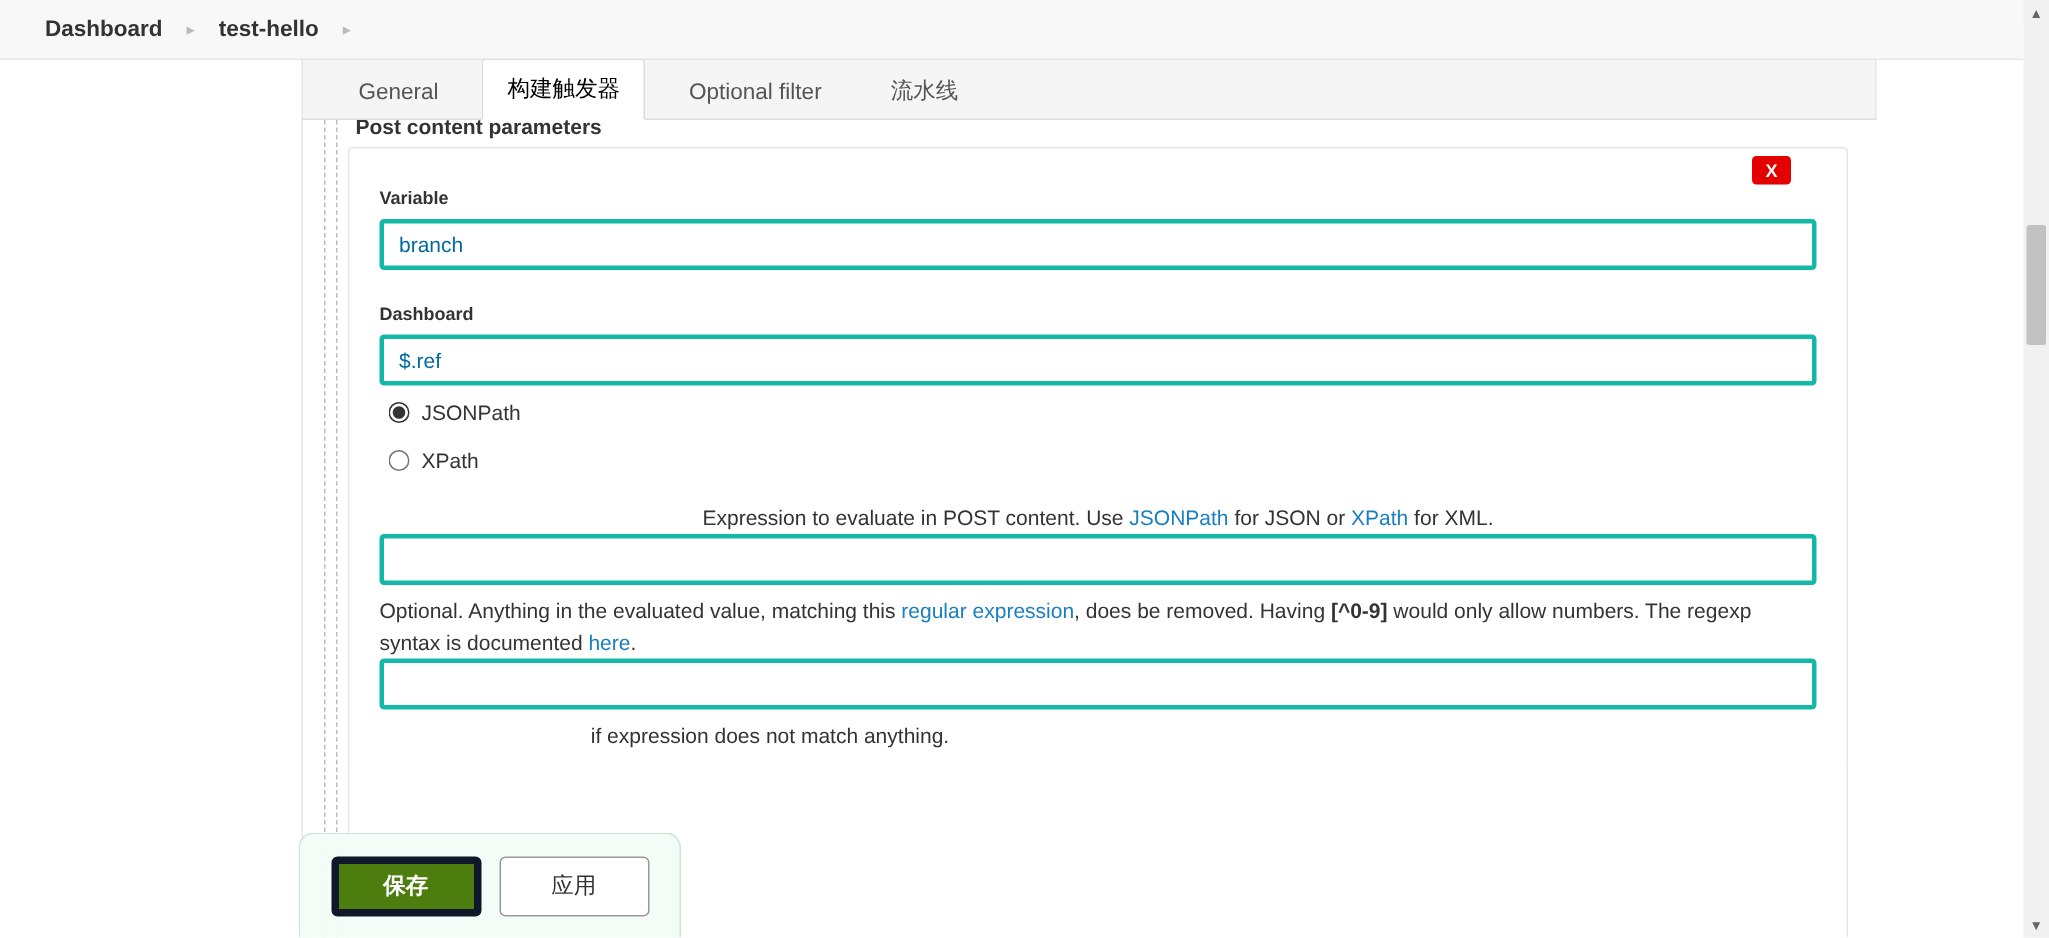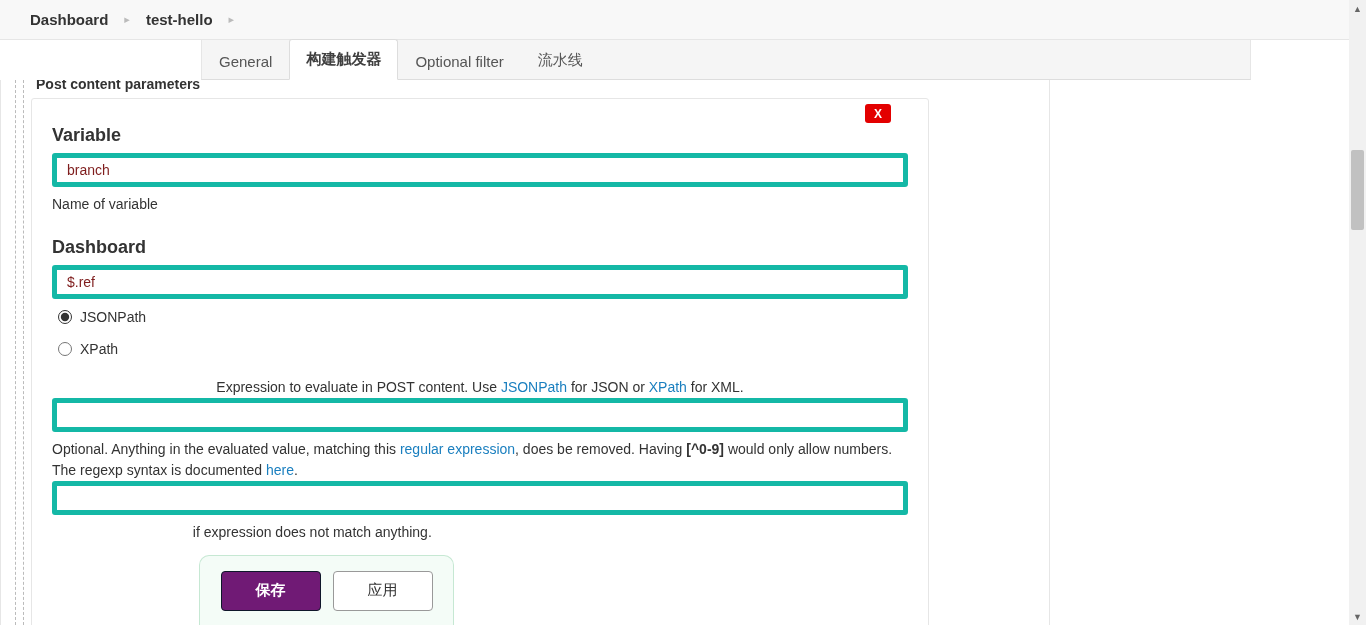--- a/index.html
+++ b/index.html
@@ -72,45 +72,47 @@
   .tabs-container {
     margin-left: 201px;
     width: 1050px;
     background: #f5f5f5;
     border-bottom: 1px solid #ddd;
     border-left: 1px solid #e6e6e6;
     border-right: 1px solid #e6e6e6;
     height: 40px;
     display: flex;
     align-items: flex-end;
-    gap: 0;
+    padding-left: 20px;
+    gap: 12px;
   }
   .tab {
     padding: 10px 16px;
     font-size: 15px;
     color: #555;
     cursor: pointer;
     border: 1px solid transparent;
     border-bottom: none;
     position: relative;
     top: 1px;
   }
   .tab.active {
     background: #fff;
     border: 1px solid #ddd;
     border-bottom: 1px solid #fff;
     border-radius: 3px 3px 0 0;
-    color: #404040;
-    font-weight: 700;
+    color: #000000;
+    font-weight: 400;
     text-align: right;
   }
 
   
   .content-outer {
-    width: 1050px;
+    margin-left: 201px;
+    width: 1152px;
     border-left: 1px solid #e6e6e6;
     border-right: 1px solid #e6e6e6;
     height: 545px;
     position: relative;
     overflow: hidden;
     text-decoration: underline;
   }
   .tree-line1 {
     position: absolute;
     top: 0;
@@ -160,35 +162,35 @@
     align-items: center;
     justify-content: center;
     font-size: 12px;
     font-weight: 700;
     cursor: pointer;
     z-index: 5;
   }
 
   .field-label {
     font-weight: 700;
-    font-size: 18px;
+    font-size: 12px;
     color: #333;
     margin-bottom: 7px;
     margin-top: 22px;
   }
   .field-label:first-child { margin-top: 6px; }
 
   .text-input {
     width: 100%;
     height: 34px;
-    border: 5px solid #14b8a6;
+    border: 3px solid #14b8a6;
     border-radius: 3px;
     padding: 6px 10px;
     font-size: 14px;
-    color: #7f1d1d;
+    color: #0369a1;
   }
 
   .help-text {
     font-size: 14px;
     color: #333;
     margin-top: 7px;
     line-height: 1.5;
   }
   .help-text a { color: #1a7fbf; text-decoration: none; }
   .help-text strong { font-weight: 700; }
@@ -227,23 +229,23 @@
     height: 40px;
     min-width: 100px;
     border-radius: 4px;
     font-size: 15px;
     cursor: pointer;
     display: inline-flex;
     align-items: center;
     justify-content: center;
   }
   .btn-primary {
-    background: #701a75;
+    background: #4d7c0f;
     color: #fff;
-    border: 1px solid #0f172a;
+    border: 5px solid #0f172a;
     font-weight: 700;
   }
   .btn-secondary {
     background: #fff;
     color: #333;
     border: 1px solid #999;
     font-family: Liberation Mono, monospace;
   }
 </style>
 </head>
@@ -269,21 +271,20 @@
 
   <div class="legend-text">Post content parameters</div>
 
   <div class="delete-btn">X</div>
 
   <div class="param-box">
 
     
     <div class="field-label">Variable</div>
     <input class="text-input" type="text" value="branch" style="">
-    <div class="help-text">Name of variable</div>
 
     
     <div class="field-label">Dashboard</div>
     <input class="text-input" type="text" value="$.ref" style="">
 
     <div class="radio-row">
       <input type="radio" name="exprtype" checked="" style="">
       <span>JSONPath</span>
     </div>
     <div class="radio-row" style="margin-top:16px;">

